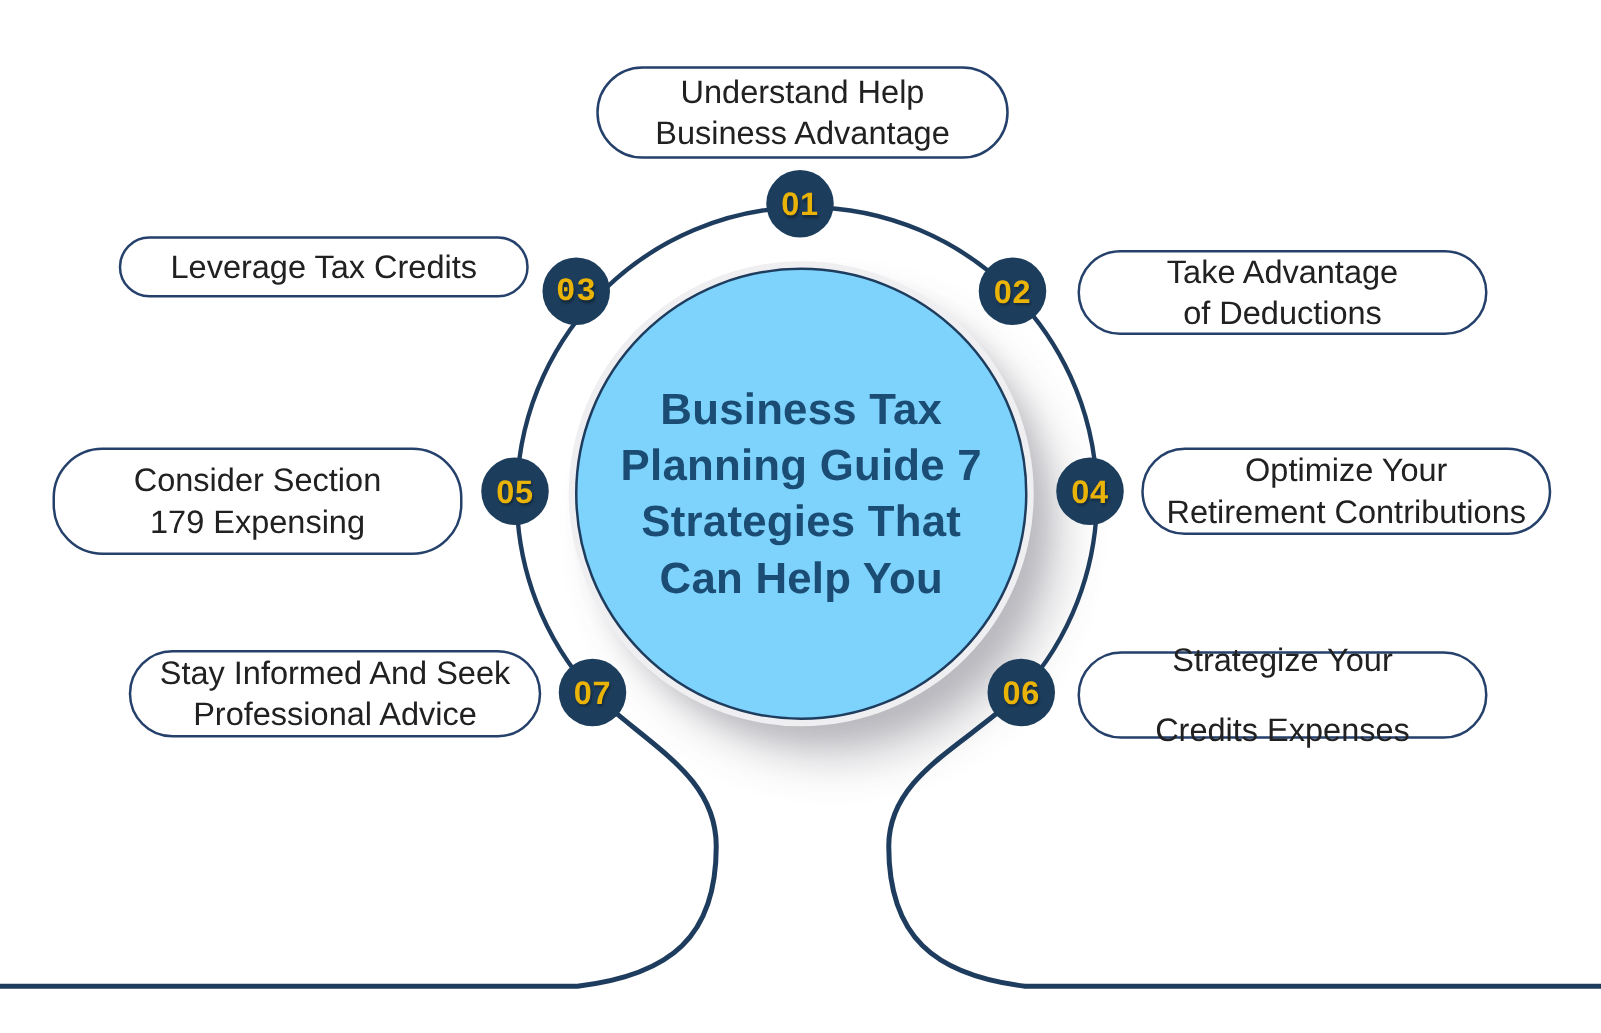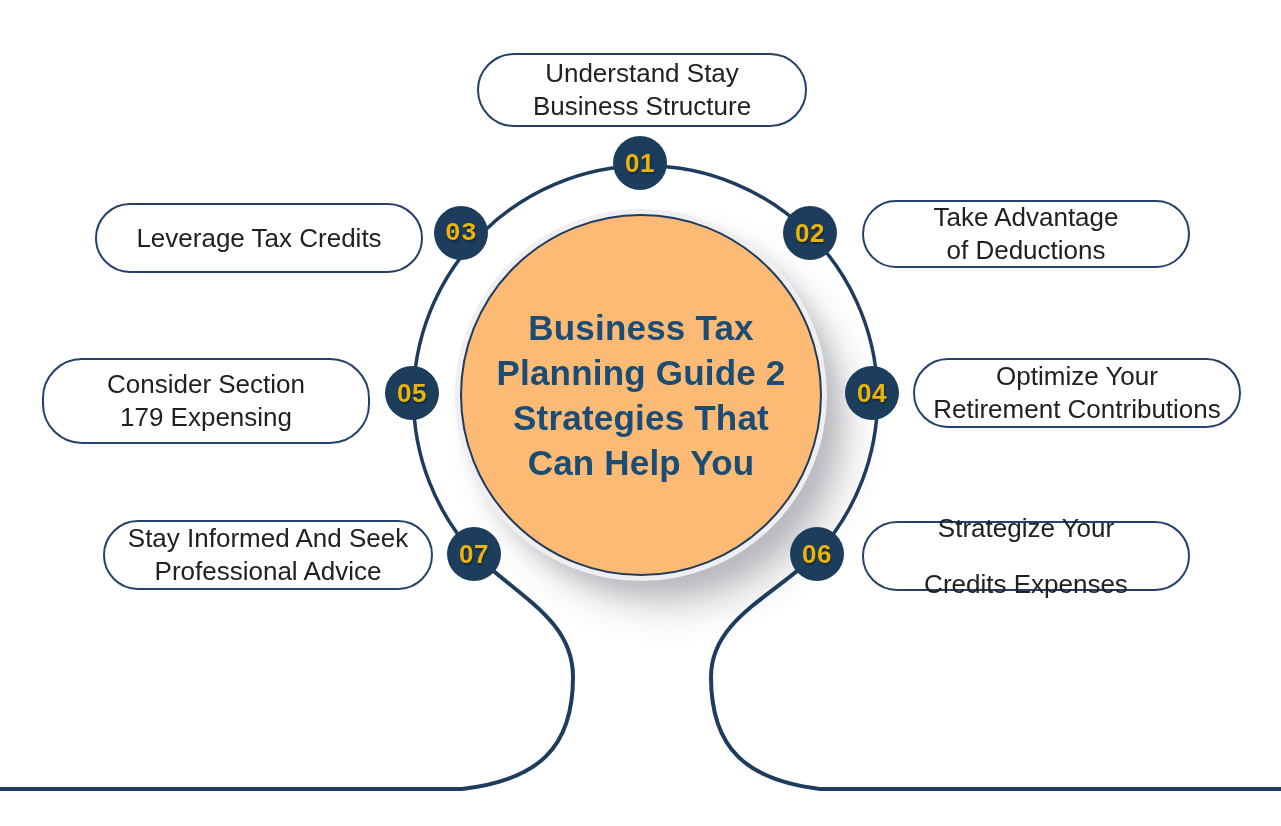--- a/index.html
+++ b/index.html
@@ -31,21 +31,21 @@
     box-shadow: 26px 30px 36px -4px rgba(80,80,92,0.30),
                 12px 14px 18px -2px rgba(80,80,92,0.14);
     z-index: 1;
   }
   .disc-inner {
     position: absolute;
     left: 5px; top: 5px;
     width: 358px; height: 358px;
     border-radius: 50%;
     border: 2px solid #1e3c5e;
-    background: #fdba74;
+    background: #7dd3fc;
     display: flex;
     align-items: center;
     justify-content: center;
   }
   .center-title {
     width: 330px;
     text-align: center;
     font-size: 35px;
     font-weight: bold;
     line-height: 45px;
@@ -87,21 +87,21 @@
   .badge-num {
     color: #eab308;
     font-size: 26px;
     font-weight: bold;
     letter-spacing: 0.5px;
     text-shadow: 1px 2px 2px rgba(0,0,0,0.35);
   }
   
   .pill-01 { left: 477px; top: 53px;  width: 330px; height: 74px; }
   .pill-02 { left: 862px; top: 200px; width: 328px; height: 68px; }
-  .pill-03 { left: 95px;  top: 203px; width: 328px; height: 70px; }
+  .pill-03 { left: 95px;  top: 189px; width: 328px; height: 49px; }
   .pill-04 { left: 913px; top: 358px; width: 328px; height: 70px; }
   .pill-05 { left: 42px;  top: 358px; width: 328px; height: 86px; }
   .pill-06 { left: 862px; top: 521px; width: 328px; height: 70px; gap: 23px; }
   .pill-07 { left: 103px; top: 520px; width: 330px; height: 70px; }
   
   .badge-01 { left: 613px; top: 136px; }
   .badge-02 { left: 783px; top: 206px; }
   .badge-03 { left: 434px; top: 206px; font-family: Liberation Mono, monospace; }
   .badge-04 { left: 845px; top: 366px; }
   .badge-05 { left: 385px; top: 366px; }
@@ -119,30 +119,30 @@
 
     <path d="M 474 554 C 521 598 573 621 573 677 C 573 749 537 780 462 789 L 0 789" fill="none" stroke="#1e3c5e" stroke-width="4" stroke-linecap="round"></path>
 
     <path d="M 817 554 C 770 598 711 621 711 677 C 711 749 747 780 820 789 L 1281 789" fill="none" stroke="#1e3c5e" stroke-width="4" stroke-linecap="round"></path>
   </svg>
 
   <div class="disc">
     <div class="disc-inner">
       <div class="center-title">
         <div>Business Tax</div>
-        <div>Planning Guide 2</div>
+        <div>Planning Guide 7</div>
         <div>Strategies That</div>
         <div>Can Help You</div>
       </div>
     </div>
   </div>
 
   <div class="pill pill-01">
-    <div class="pill-line">Understand Stay</div>
-    <div class="pill-line">Business Structure</div>
+    <div class="pill-line">Understand Help</div>
+    <div class="pill-line">Business Advantage</div>
   </div>
   <div class="pill pill-02">
     <div class="pill-line">Take Advantage</div>
     <div class="pill-line">of Deductions</div>
   </div>
   <div class="pill pill-03">
     <div class="pill-line">Leverage Tax Credits</div>
 
   </div>
   <div class="pill pill-04">

